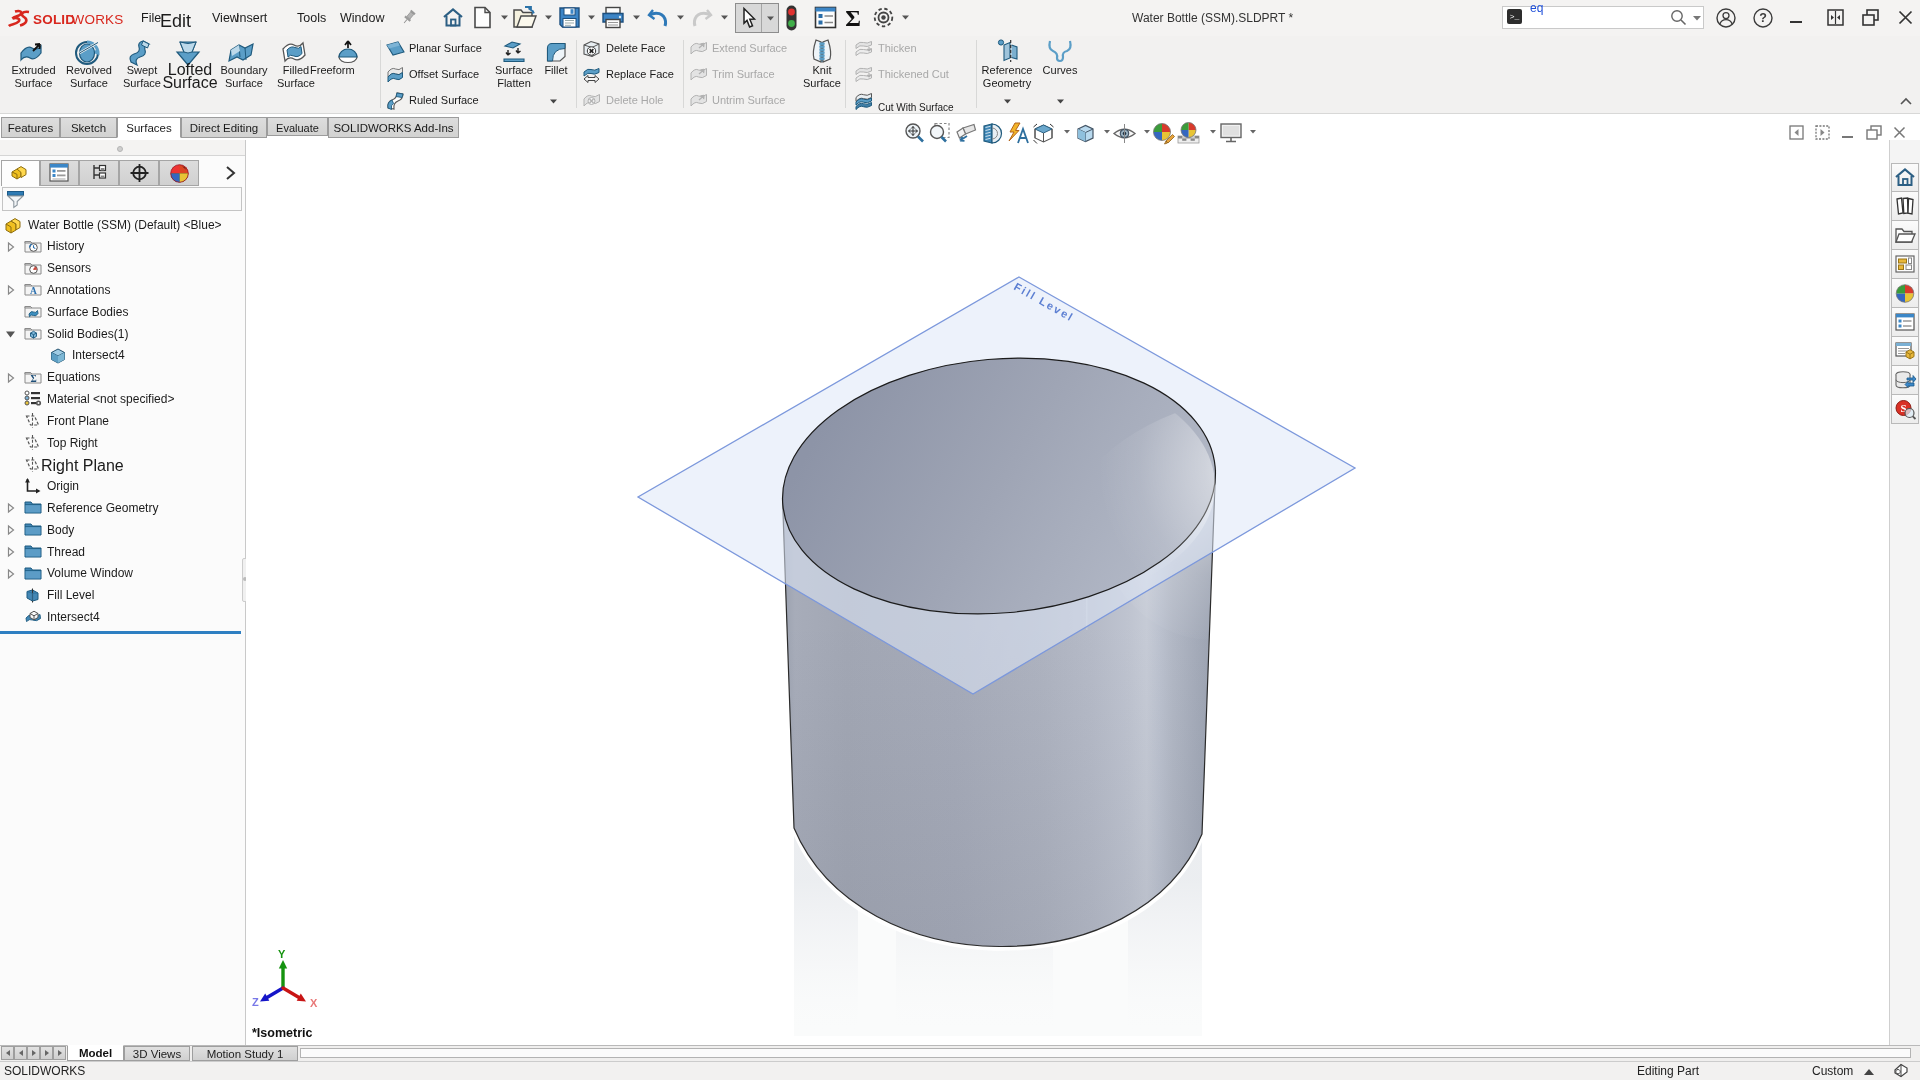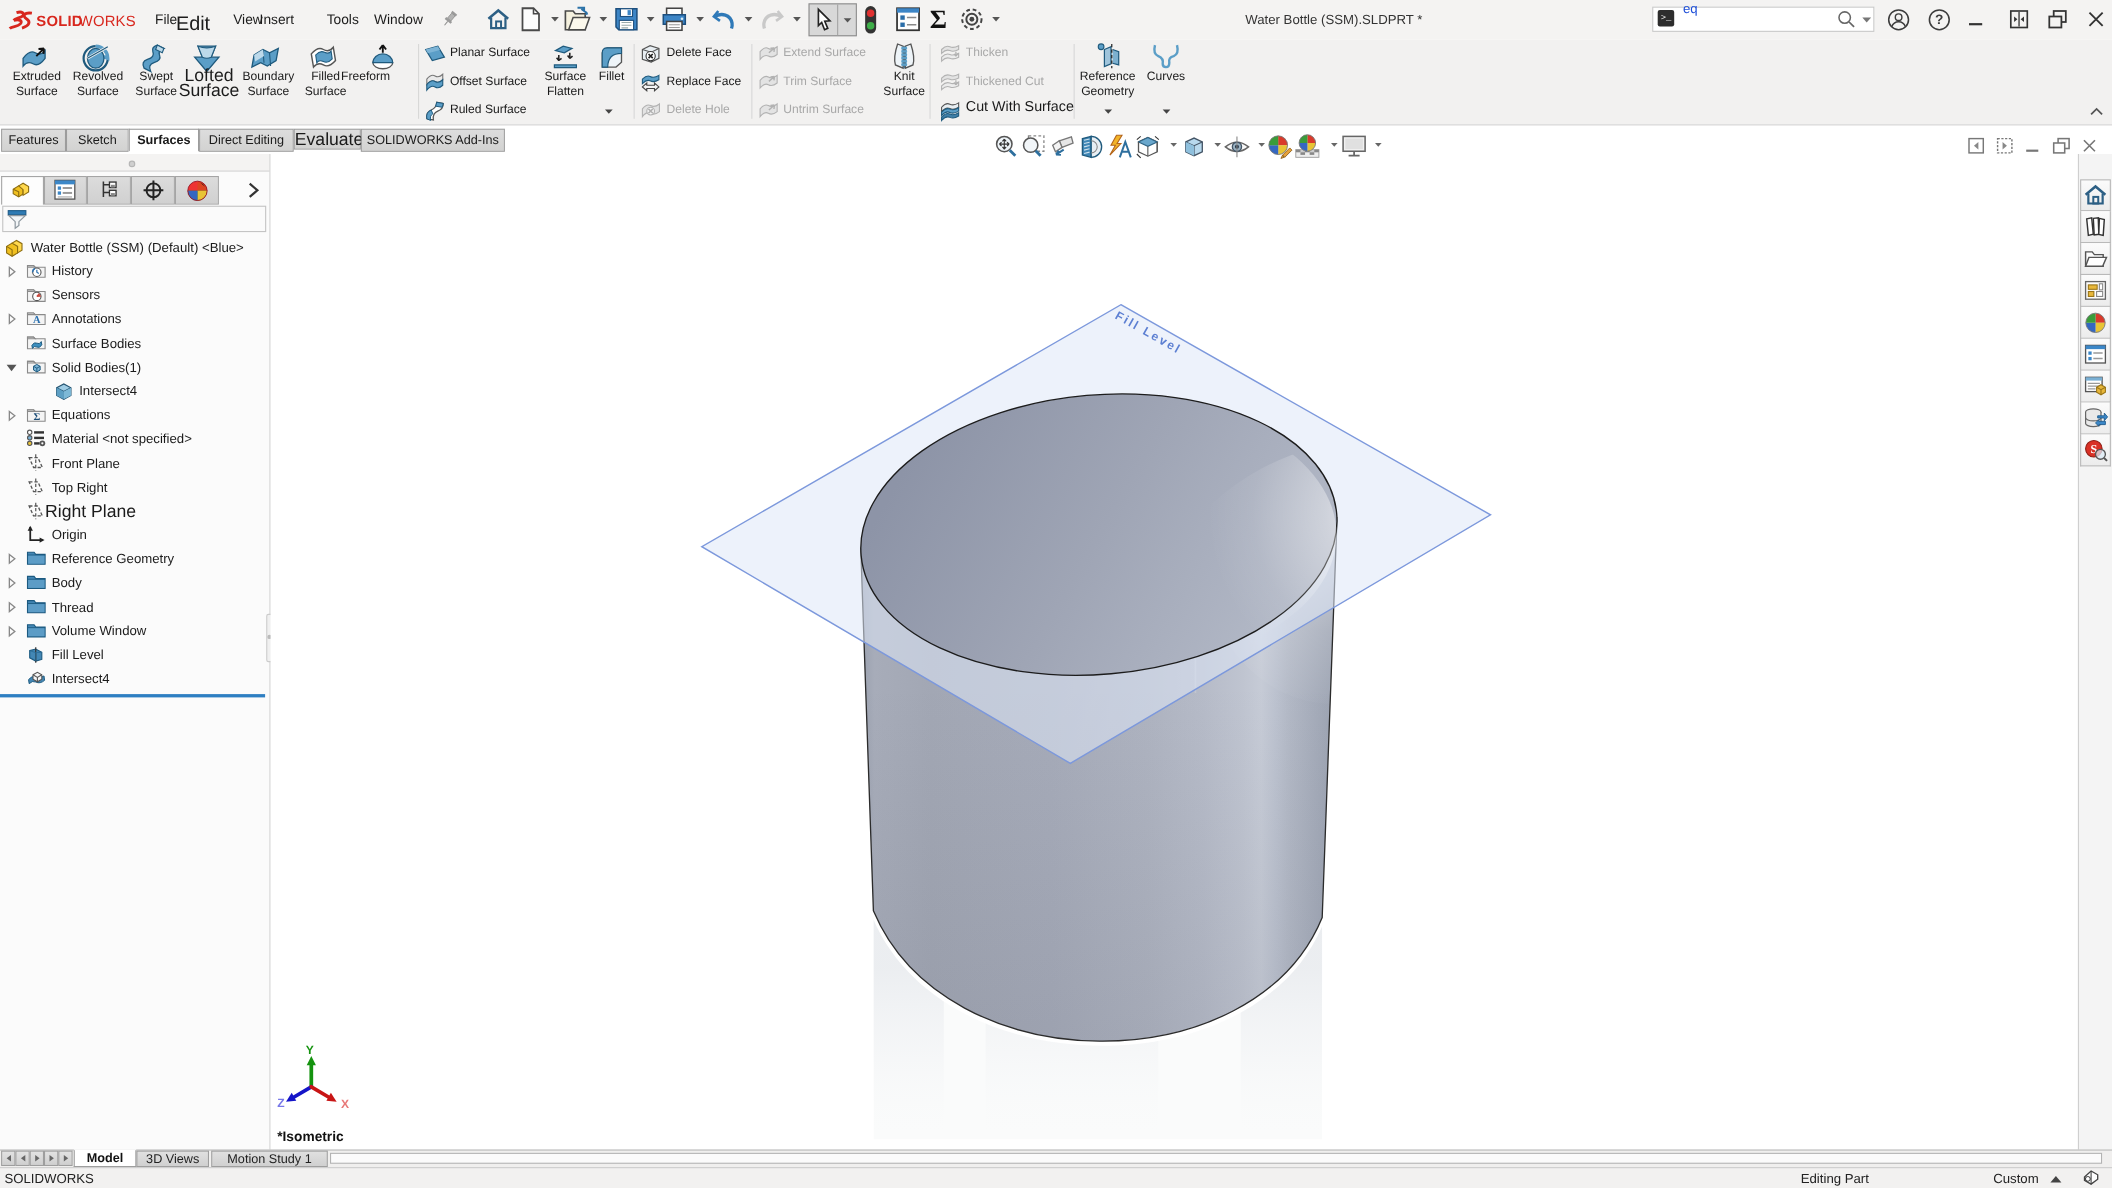--- a/index.html
+++ b/index.html
@@ -343,21 +343,21 @@
       </svg>
     </div>
     <div class="tx" style="left:878px;top:32px;font-size:11px;color:#a8a8a8">Thickened Cut</div>
     <div class="a" style="left:854px;top:56px">
       <svg width="19" height="18" viewBox="0 0 19 18">
         <path d="M2 5.5 q4-4.5 7.5-2.8 q3.5 1.7 8-1.2 l0 4 q-4.5 2.9-8 1.2 q-3.5-1.7-7.5 2.8z" fill="#e8eef2" stroke="#555" stroke-width="1"></path>
         <path d="M2 10 q4-4.5 7.5-2.8 q3.5 1.7 8-1.2 l0 3 q-4.5 2.9-8 1.2 q-3.5-1.7-7.5 2.8z" fill="#5b9ec7" stroke="#1f5a7d" stroke-width="1"></path>
         <path d="M2 14.5 q4-4.5 7.5-2.8 q3.5 1.7 8-1.2 l0 3 q-4.5 2.9-8 1.2 q-3.5-1.7-7.5 2.8z" fill="#3f7fa8" stroke="#1f5a7d" stroke-width="1"></path>
       </svg>
     </div>
-    <div class="tx" style="left:878px;top:53px;font-size:13px;color:#1a1a1a">Cut With Surface</div>
+    <div class="tx" style="left:878px;top:66px;font-size:10px;color:#1a1a1a">Cut With Surface</div>
     <div class="a" style="left:994px;top:3px">
       <svg width="26" height="24" viewBox="0 0 26 24">
         <circle cx="7" cy="3.5" r="2.6" fill="#5b9ec7" stroke="#1f5a7d" stroke-width="1"></circle>
         <path d="M10 6 L16 3.5 L16 19 L10 21.5Z" fill="#9fc4db" stroke="#1f5a7d" stroke-width="1.1"></path>
         <path d="M17.5 6 L23 8 L23 20 L17.5 18.5" fill="#7db0cf" stroke="#1f5a7d" stroke-width="1.1"></path>
         <path d="M16.7 1 L16.7 23" stroke="#222" stroke-width="1.1" stroke-dasharray="3 2"></path>
       </svg>
     </div>
     <div class="tx" style="left:965px;top:28px;width:84px;text-align:center;font-size:11px;line-height:12.5px">Reference<br>Geometry</div>
     <svg class="a" style="left:1003px;top:62px" width="9" height="7" viewBox="0 0 9 7">
@@ -373,23 +373,23 @@
       <path d="M1 1.5 l3.5 4 3.5-4z" fill="#444"></path>
     </svg>
   </div>
 <svg class="a" style="left:1899px;top:96px" width="14" height="10" viewBox="0 0 14 10">
     <path d="M2 8 L7 3 L12 8" fill="none" stroke="#555" stroke-width="1.6"></path>
   </svg>
 
 <div class="a" id="tabrow" style="left:0;top:117px">
     <div class="a" style="left:1px;top:0;width:59px;height:21px;background:linear-gradient(#dddddd,#d2d2d1);border:1px solid #9c9c9c;text-align:center;font-size:11.5px;line-height:20px;color:#1a1a1a">Features</div>
     <div class="a" style="left:60px;top:0;width:57px;height:21px;background:linear-gradient(#dddddd,#d2d2d1);border:1px solid #9c9c9c;text-align:center;font-size:11.5px;line-height:20px;color:#1a1a1a">Sketch</div>
-    <div class="a" style="left:117px;top:0;width:64px;height:21px;background:#ffffff;border:1px solid #9c9c9c;border-bottom:1px solid #fff;text-align:center;font-size:11.5px;line-height:20px;font-weight:bold;color:#1a1a1a">Surfaces</div>
+    <div class="a" style="left:117px;top:0;width:64px;height:21px;background:#ffffff;border:1px solid #9c9c9c;border-bottom:1px solid #fff;text-align:center;font-size:11.5px;line-height:20px;font-weight:normal;color:#1a1a1a">Surfaces</div>
     <div class="a" style="left:181px;top:0;width:86px;height:21px;background:linear-gradient(#dddddd,#d2d2d1);border:1px solid #9c9c9c;text-align:center;font-size:11.5px;line-height:20px;color:#1a1a1a">Direct Editing</div>
-    <div class="a" style="left:267px;top:0;width:61px;height:19px;background:linear-gradient(#dddddd,#d2d2d1);border:1px solid #9c9c9c;text-align:center;font-size:16px;line-height:20px;color:#1a1a1a">Evaluate</div>
+    <div class="a" style="left:267px;top:0;width:61px;height:19px;background:linear-gradient(#dddddd,#d2d2d1);border:1px solid #9c9c9c;text-align:center;font-size:11px;line-height:20px;color:#1a1a1a">Evaluate</div>
     <div class="a" style="left:328px;top:0;width:131px;height:21px;background:linear-gradient(#dddddd,#d2d2d1);border:1px solid #9c9c9c;text-align:center;font-size:11.5px;line-height:20px;color:#1a1a1a">SOLIDWORKS Add-Ins</div>
   </div>
 
 <div class="a" style="left:0;top:140px;width:245px;height:921px;background:#fbfbfb"></div>
 <div class="a" style="left:0;top:140px;width:245px;height:16px;background:#f4f3f2;border-bottom:1px solid #d5d5d5"></div>
 <div class="a" style="left:117px;top:146px;width:6px;height:6px;border-radius:50%;background:#cfcfcf;border:1px solid #b5b5b5"></div>
 <div class="a" id="paneltabs" style="left:0;top:160px">
     <div class="a" style="left:1px;top:0;width:39px;height:26px;background:#fdfdfd;border:1px solid #a5a5a5;border-bottom:none;"></div>
     <div class="a" style="left:10px;top:3px">
       <svg width="20" height="18" viewBox="0 0 20 18">

